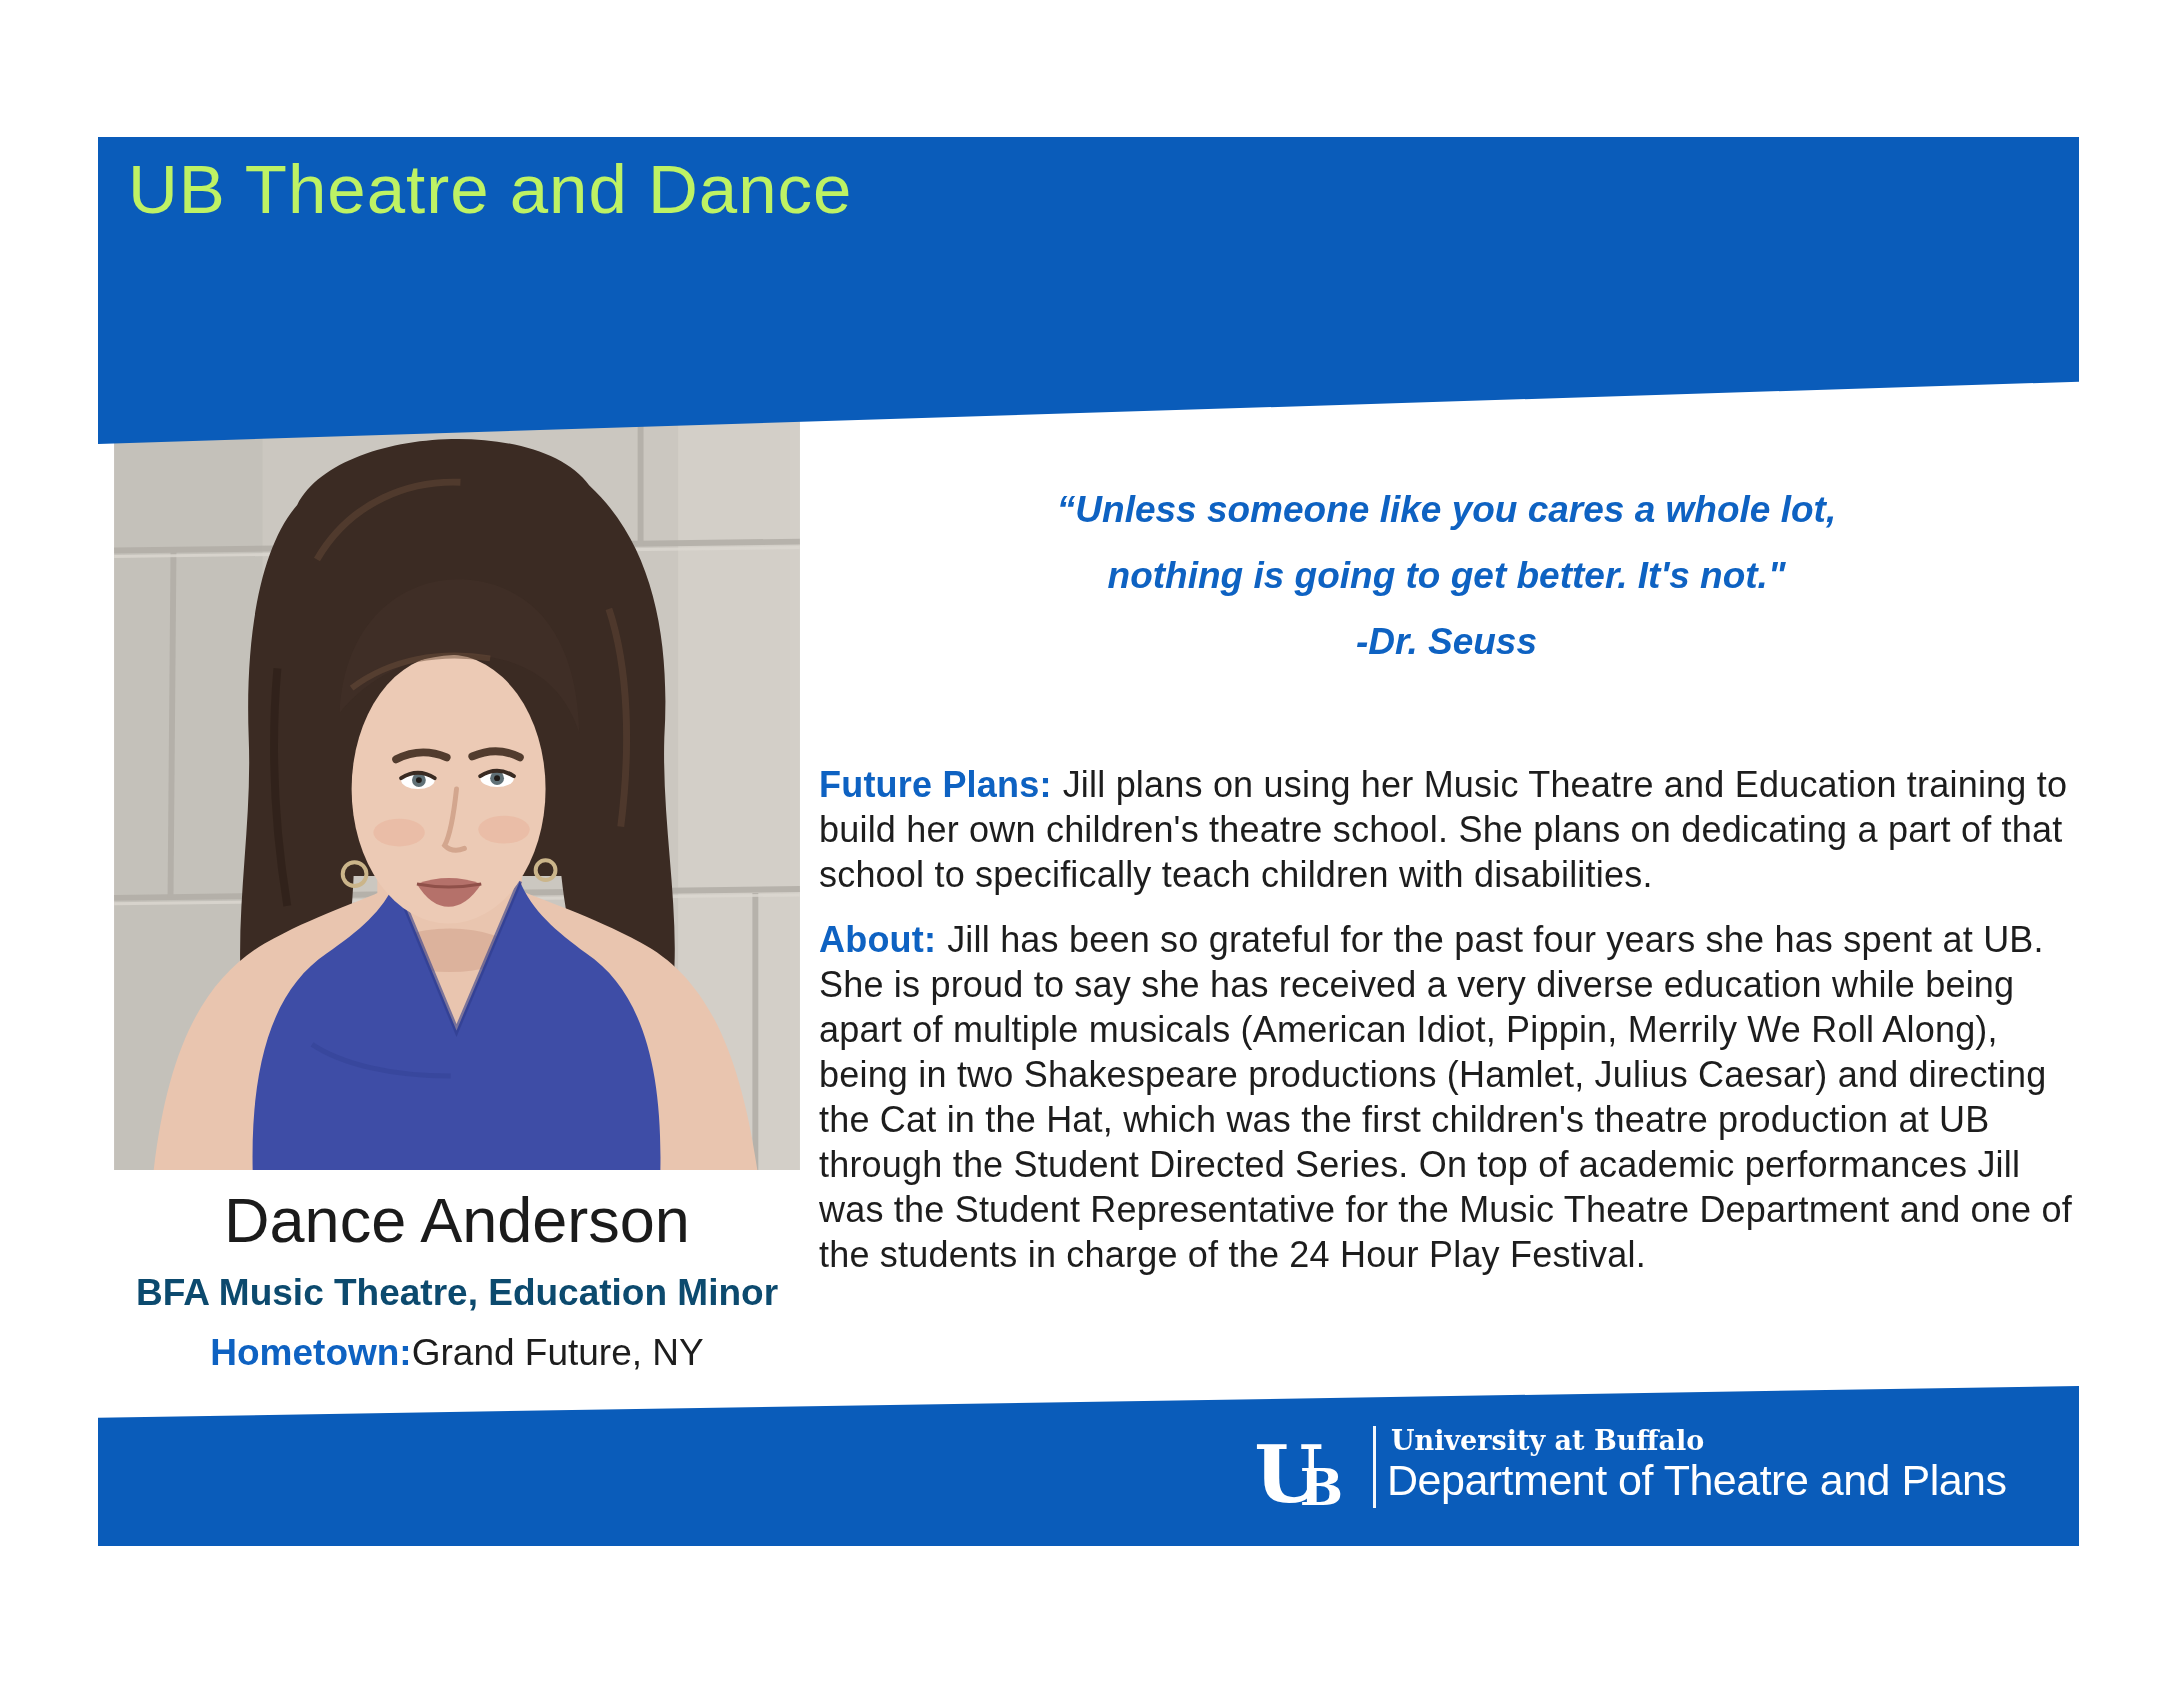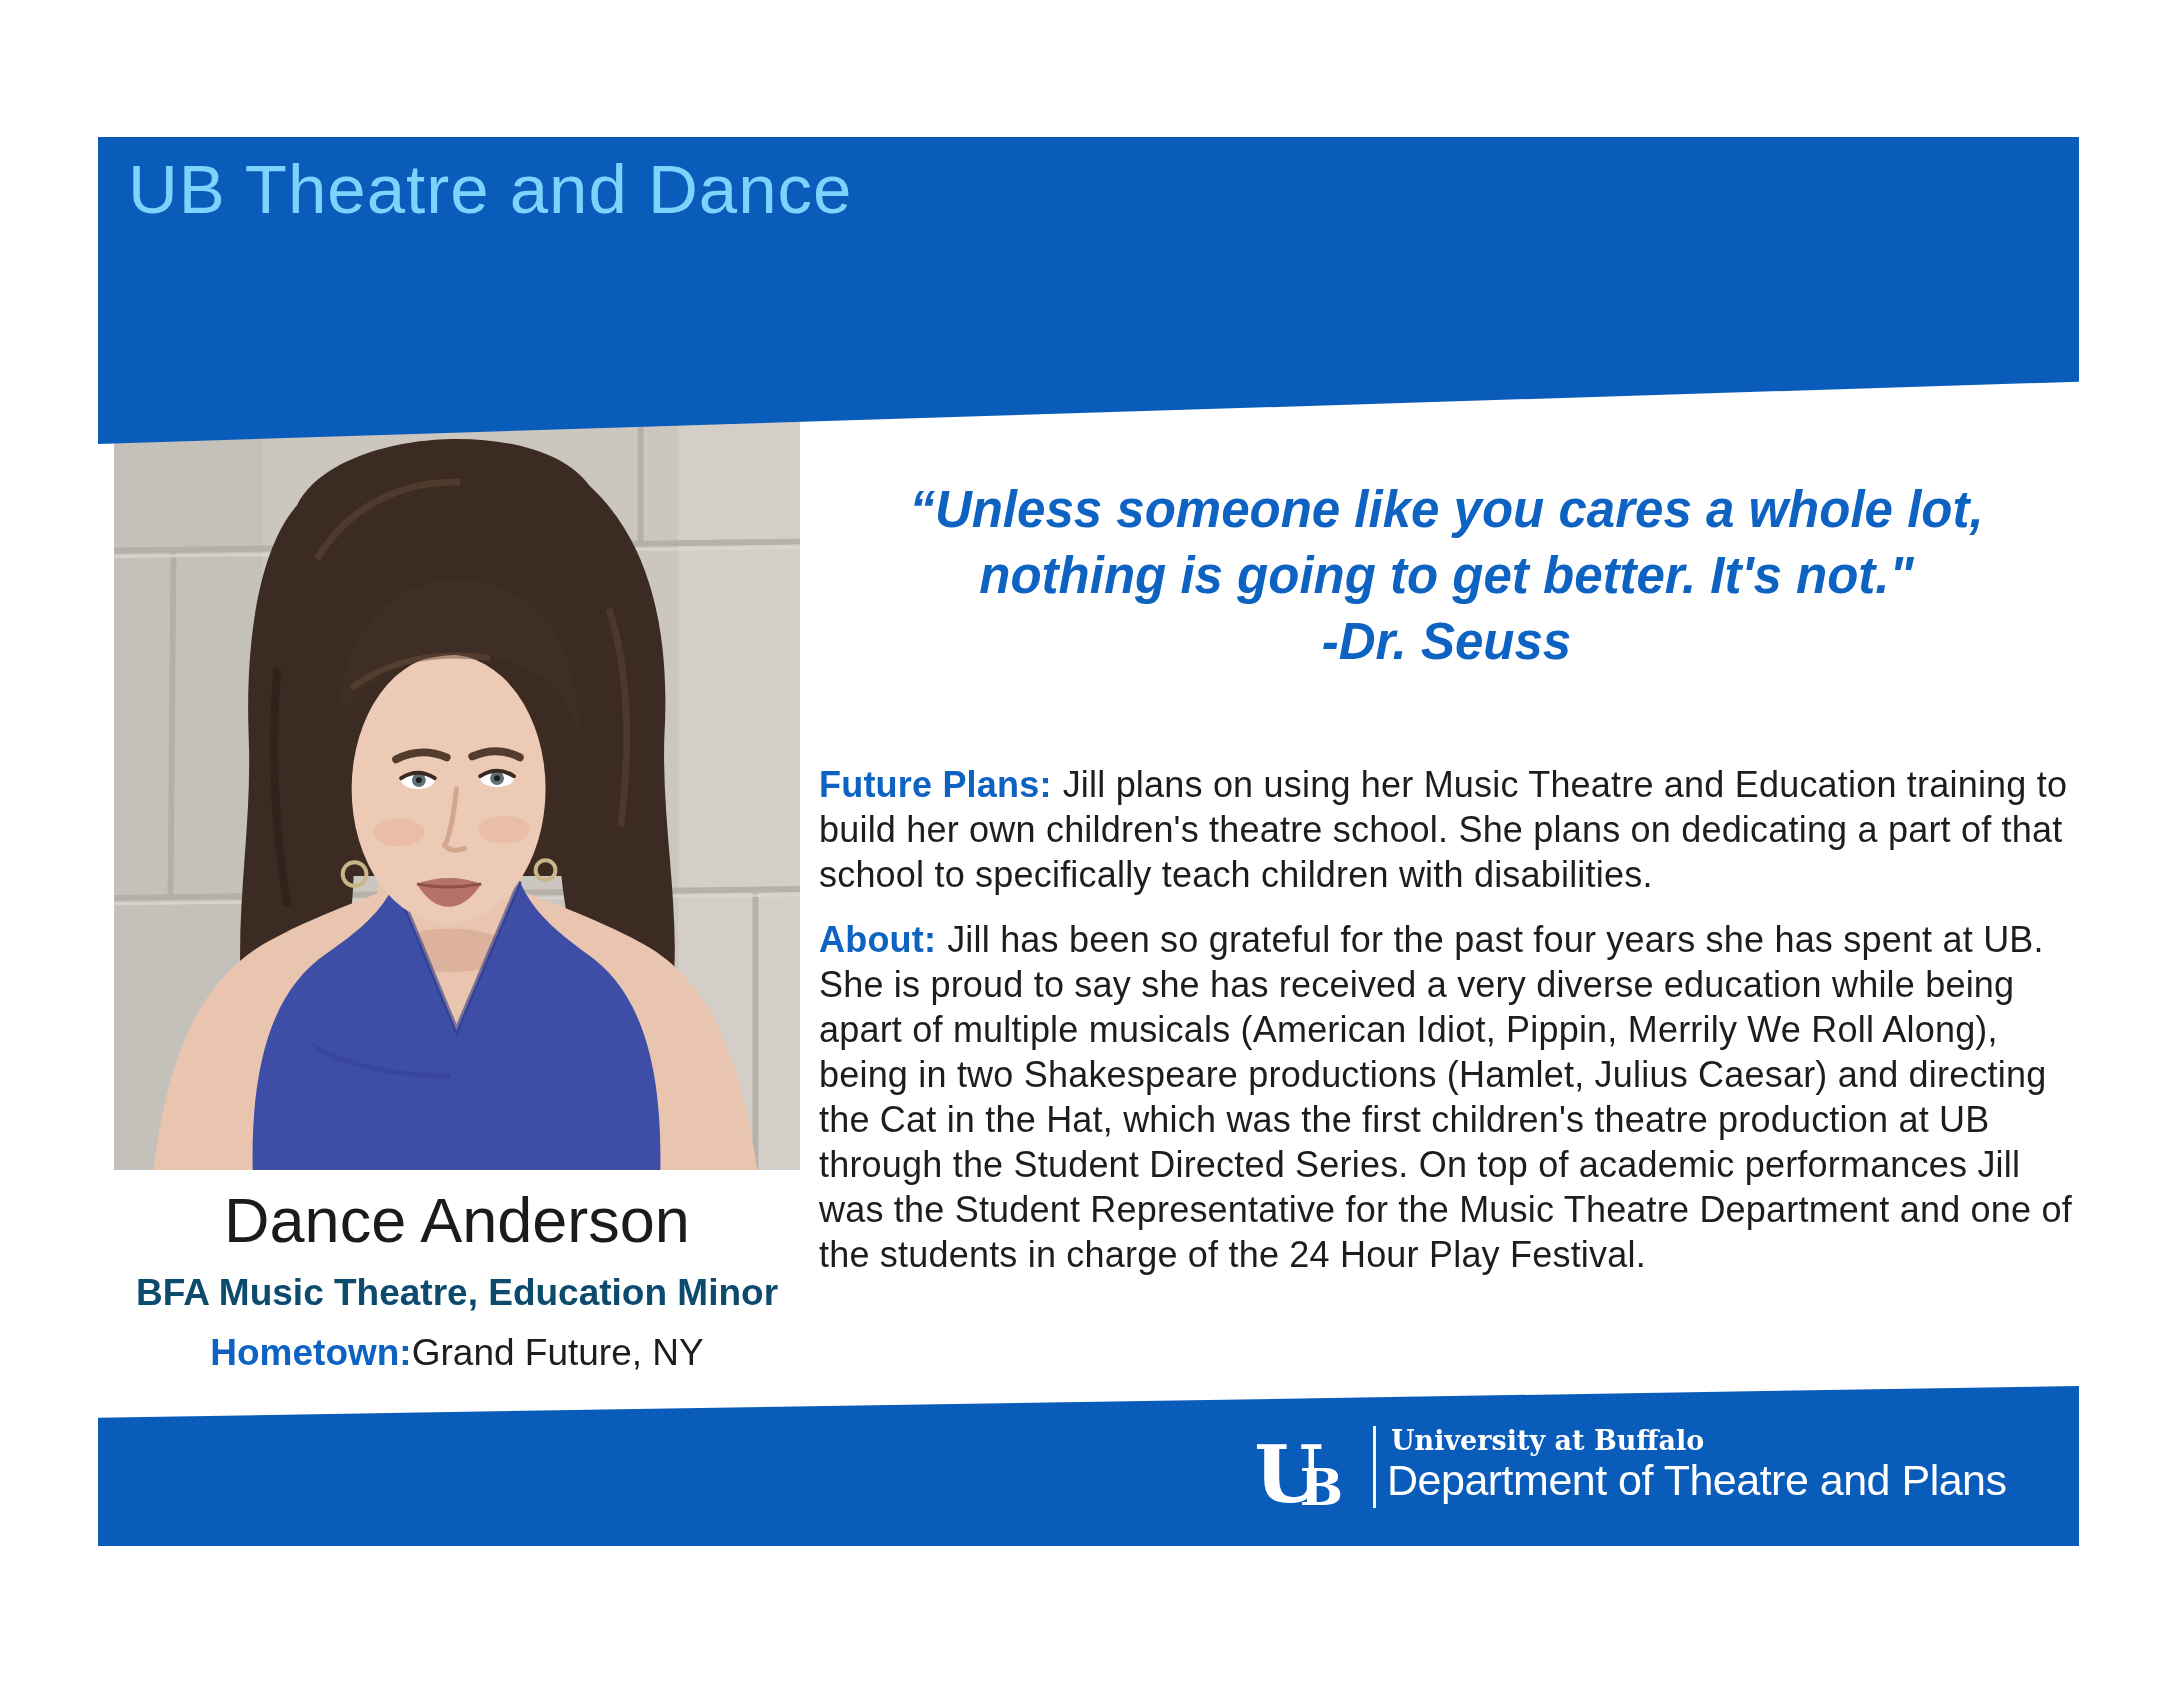--- a/index.html
+++ b/index.html
@@ -5,21 +5,21 @@
   html,body{margin:0;padding:0;background:#ffffff;}
   .page{
     position:relative;width:2178px;height:1683px;background:#ffffff;
     overflow:hidden;font-family:"Liberation Sans",sans-serif;
   }
   
   .top-banner{
     position:absolute;left:98px;top:137px;width:1981px;height:307px;
     background:#0a5cba;
     clip-path:polygon(0 0,100% 0,100% 79.7%,0 100%);
-    z-index:3;color:#7dd3fc;
+    z-index:3;color:#bef264;
   }
   .banner-eyebrow{
     position:absolute;left:30px;top:18px;
     font-size:69px;line-height:1;letter-spacing:1px;font-weight:400;
   }
   .banner-title{
     position:absolute;left:10px;top:73px;
     font-size:170px;line-height:1;letter-spacing:-5px;font-weight:400;
   }
   
@@ -32,21 +32,21 @@
     position:absolute;left:98px;top:1186px;width:718px;text-align:center;z-index:2;
   }
   .student-name{font-size:63px;line-height:69px;color:#1b1b1b;font-weight:400;}
   .student-program{margin-top:16px;font-size:37px;line-height:44px;color:#0c4a6e;font-weight:bold;}
   .student-hometown{margin-top:16px;font-size:37px;line-height:44px;color:#1d1d1d;}
   .student-hometown .lbl{color:#0e62c2;font-weight:bold;}
   
   .quote-block{
     position:absolute;left:819px;top:477px;width:1255px;text-align:center;
     color:#0e62c2;font-weight:bold;font-style:italic;
-    font-size:51px;line-height:66px;z-index:2;
+    font-size:37px;line-height:66px;z-index:2;
   }
   .sections{position:absolute;left:819px;top:762px;width:1259px;z-index:2;}
   .section-para{
     font-size:36px;line-height:45px;color:#1d1d1d;letter-spacing:0.2px;
     margin:0 0 0 0;text-align:left;
   }
   .section-para + .section-para{margin-top:20px;}
   .sec-label{color:#0e62c2;font-weight:bold;margin-right:11px;}
   
   .bottom-banner{

